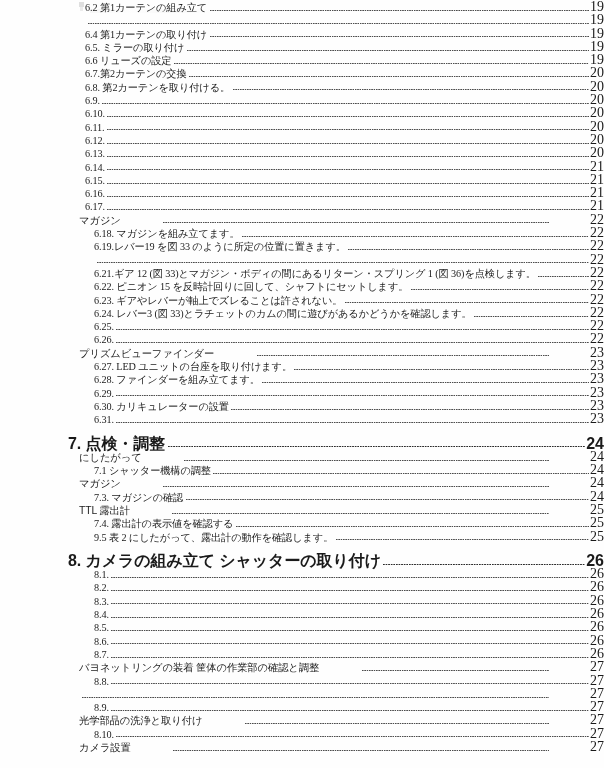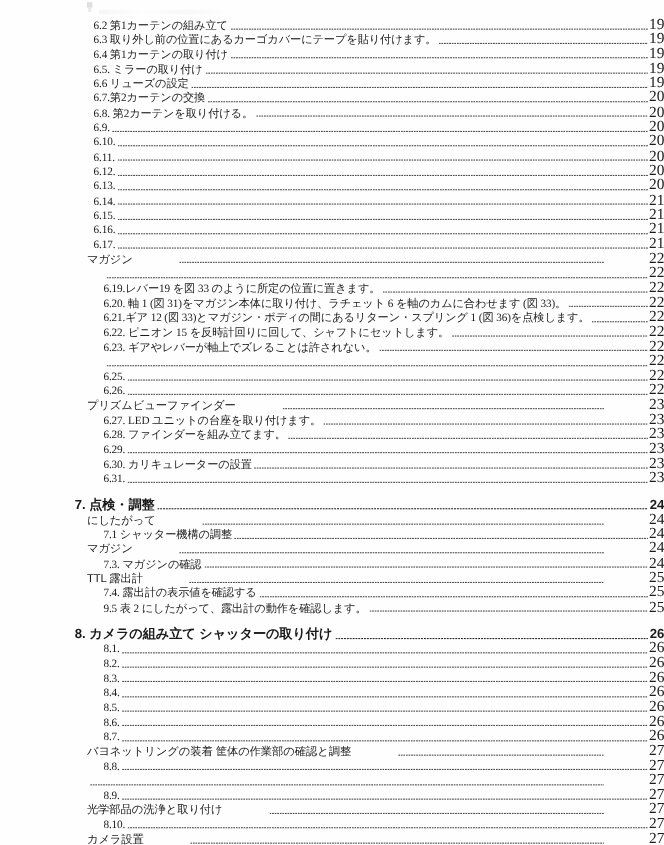--- a/index.html
+++ b/index.html
@@ -49,21 +49,21 @@
     left: 90px;
     top: 9px;
     width: 120px;
     height: 4px;
     background: linear-gradient(90deg, rgba(245,245,245,0.9), rgba(252,252,252,0.2), rgba(246,246,246,0.8), rgba(255,255,255,0));
   }
 
   #toc {
     position: absolute;
     left: 0;
-    top: 16px;
+    top: 0;
     width: 604px;
   }
 
   .toc-row {
     display: flex;
     align-items: baseline;
     height: 13.3px;
     line-height: 13.3px;
     white-space: nowrap;
     font-size: 10.2px;
@@ -98,21 +98,21 @@
 
   
   .lvl-h1 { padding-left: 68px; }
   .lvl-h2 { padding-left: 79px; gap: 40px; }
   .lvl-n2 { padding-left: 85px; }
   .lvl-n3 { padding-left: 94px; }
 
   .lvl-h1 .label, .lvl-h1 .pageno {
     font-weight: bold;
     font-family: "Liberation Sans", "DejaVu Sans", sans-serif;
-    font-size: 12px;
+    font-size: 16px;
   }
   .lvl-h2 .label {
     font-family: "Liberation Sans", "DejaVu Sans", sans-serif;
     font-size: 10.3px;
   }
   .lvl-h1 .leader {
     background-image: radial-gradient(circle at 0.8px 0.5px, #2b2b2b 0.8px, rgba(0,0,0,0) 0.9px);
     background-size: 2.6px 1px;
   }
 
@@ -138,21 +138,20 @@
   <div class="scan-artifact2"></div>
   <div class="scan-smudge"></div>
 
   <div id="toc">
       <div class="toc-row lvl-n2">
         <span class="label">6.2 第1カーテンの組み立て</span>
         <span class="leader"></span>
         <span class="pageno">19</span>
       </div>
       <div class="toc-row lvl-n2">
-        <span class="label">6.3 取り外し前の位置にあるカーゴカバーにテープを貼り付けます。</span>
         <span class="leader"></span>
         <span class="pageno">19</span>
       </div>
       <div class="toc-row lvl-n2">
         <span class="label">6.4 第1カーテンの取り付け</span>
         <span class="leader"></span>
         <span class="pageno">19</span>
       </div>
       <div class="toc-row lvl-n2">
         <span class="label">6.5. ミラーの取り付け</span>
@@ -218,49 +217,50 @@
         <span class="label">6.17.</span>
         <span class="leader"></span>
         <span class="pageno">21</span>
       </div>
       <div class="toc-row lvl-h2">
         <span class="label">マガジン</span>
         <span class="leader"></span>
         <span class="pageno">22</span>
       </div>
       <div class="toc-row lvl-n3">
+        <span class="label">6.18. マガジンを組み立てます。</span>
         <span class="leader"></span>
         <span class="pageno">22</span>
       </div>
       <div class="toc-row lvl-n3">
         <span class="label">6.19.レバー19 を図 33 のように所定の位置に置きます。</span>
         <span class="leader"></span>
         <span class="pageno">22</span>
       </div>
       <div class="toc-row lvl-n3">
-        <span class="label">6.20. 軸 1 (図 31)をマガジン本体に取り付け、ラチェット 6 を軸のカムに合わせます (図 33)。</span>
         <span class="leader"></span>
         <span class="pageno">22</span>
       </div>
       <div class="toc-row lvl-n3">
         <span class="label">6.21.ギア 12 (図 33)とマガジン・ボディの間にあるリターン・スプリング 1 (図 36)を点検します。</span>
         <span class="leader"></span>
         <span class="pageno">22</span>
       </div>
       <div class="toc-row lvl-n3">
         <span class="label">6.22. ピニオン 15 を反時計回りに回して、シャフトにセットします。</span>
         <span class="leader"></span>
         <span class="pageno">22</span>
       </div>
       <div class="toc-row lvl-n3">
         <span class="label">6.23. ギアやレバーが軸上でズレることは許されない。</span>
         <span class="leader"></span>
         <span class="pageno">22</span>
       </div>
       <div class="toc-row lvl-n3">
+        <span class="label">6.24. レバー3 (図 33)とラチェットのカムの間に遊びがあるかどうかを確認します。</span>
         <span class="leader"></span>
         <span class="pageno">22</span>
       </div>
       <div class="toc-row lvl-n3">
         <span class="label">6.25.</span>
         <span class="leader"></span>
         <span class="pageno">22</span>
       </div>
       <div class="toc-row lvl-n3">
         <span class="label">6.26.</span>

